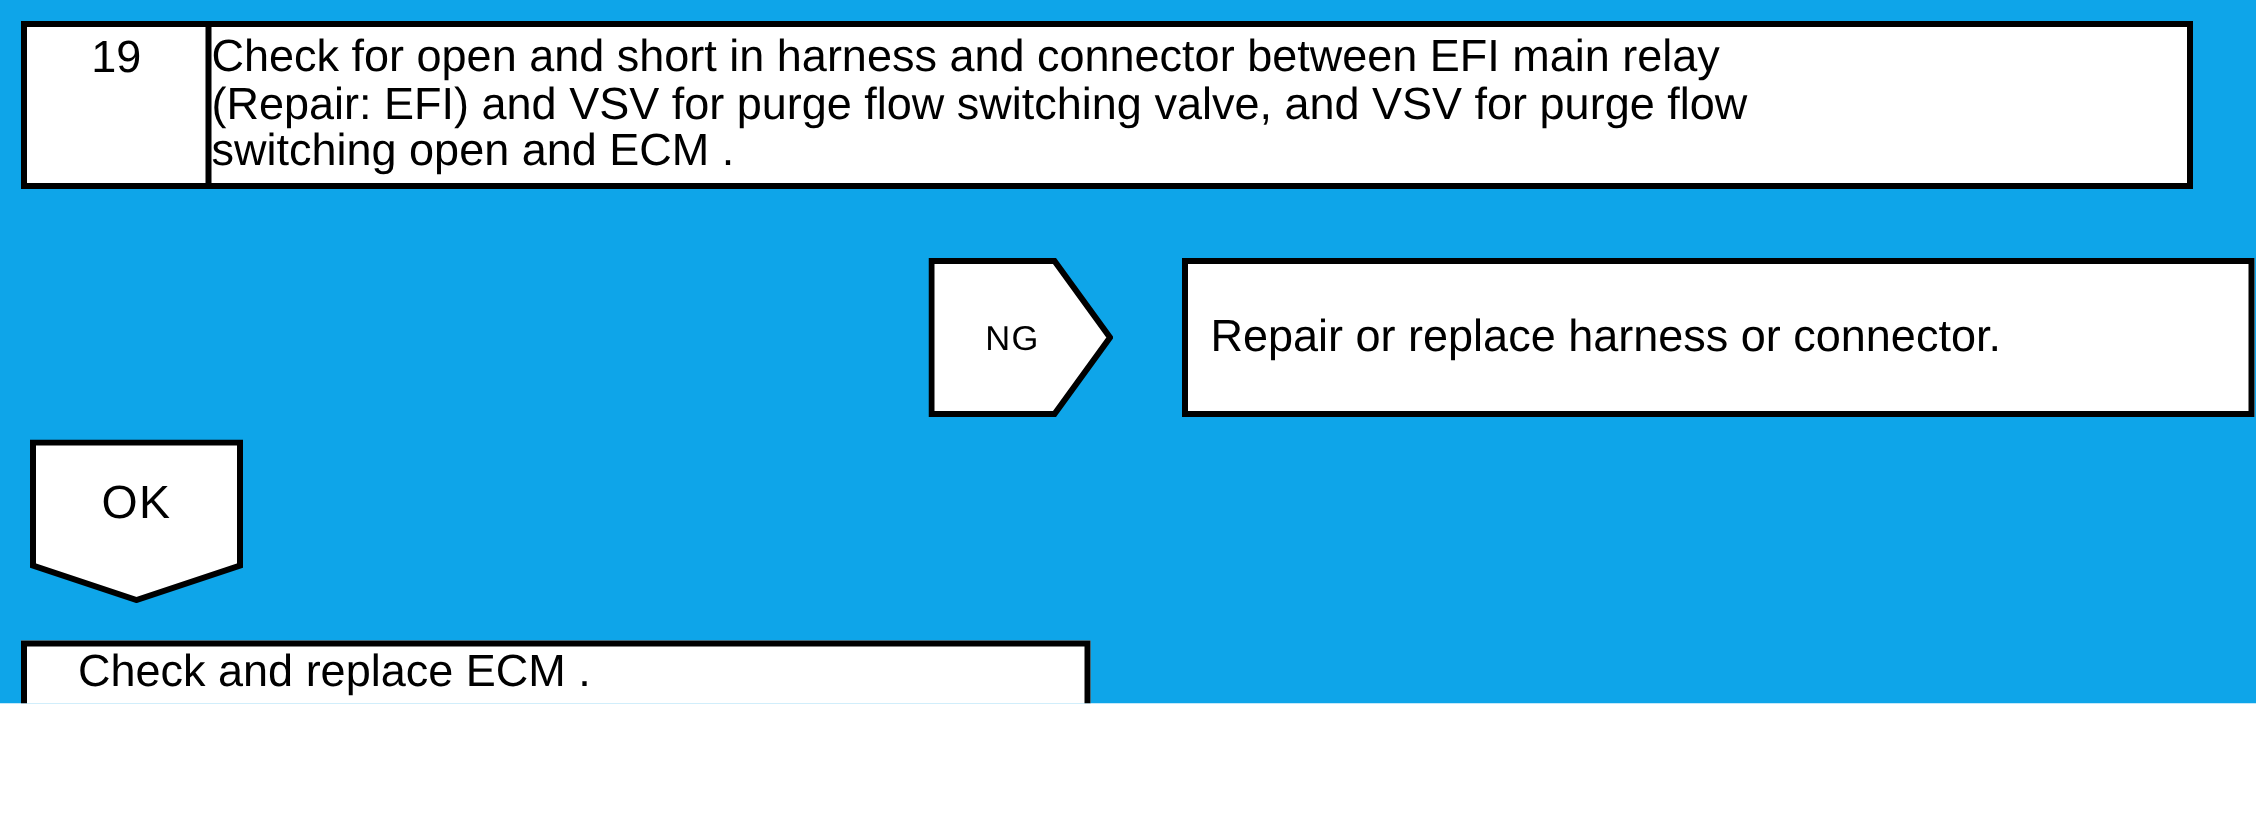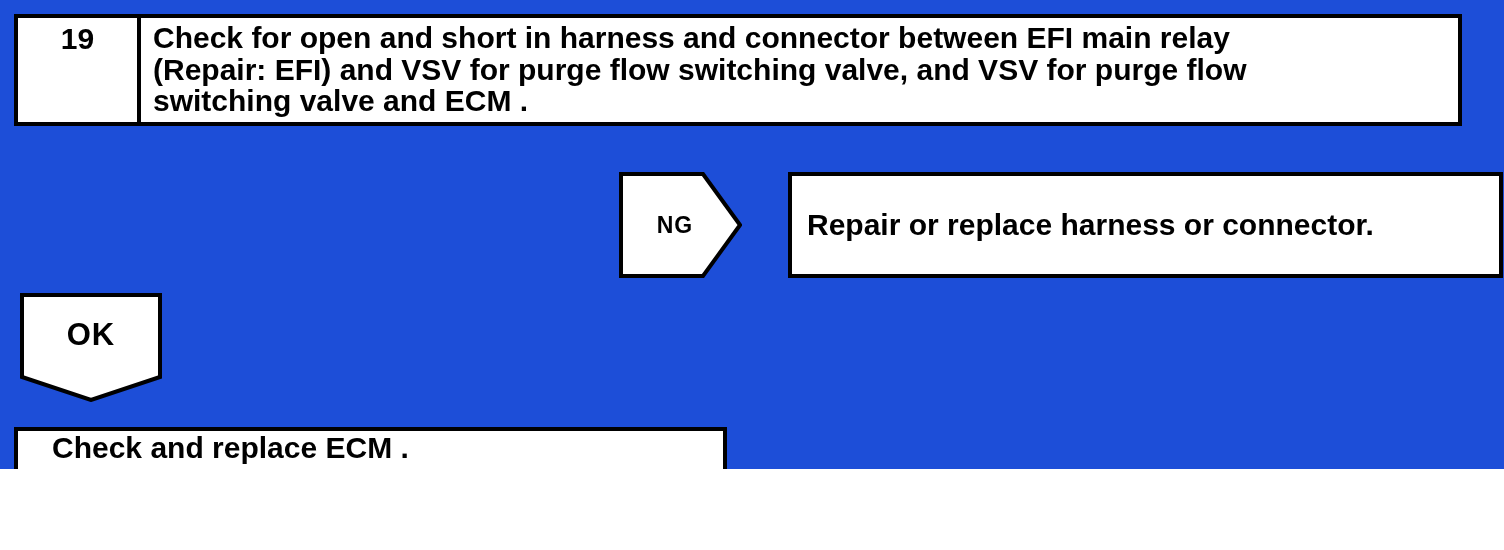--- a/index.html
+++ b/index.html
@@ -4,23 +4,23 @@
 <style>
   html, body {
     margin: 0;
     padding: 0;
     background: #ffffff;
   }
   .canvas {
     position: relative;
     width: 1504px;
     height: 469px;
-    background: #1d4ed8;
+    background: #0ea5e9;
     font-family: "Liberation Sans", sans-serif;
-    font-weight: 700;
+    font-weight: 400;
     color: #000000;
     overflow: hidden;
   }
   
   .step-box {
     position: absolute;
     left: 14px; top: 14px;
     width: 1448px; height: 112px;
     border: 4px solid #000;
     box-sizing: border-box;
@@ -32,21 +32,21 @@
     width: 123px;
     border-right: 4px solid #000;
     box-sizing: border-box;
     text-align: center;
     font-size: 30px;
     line-height: 31.5px;
     padding-top: 5px;
   }
   .step-text {
     flex: 1;
-    padding: 4px 0 0 12px;
+    padding: 4px 0 0 0;
     font-size: 30px;
     line-height: 31.5px;
   }
   .step-text .line { white-space: nowrap; }
 
   
   .ng-shape {
     position: absolute;
     left: 619px; top: 172px;
     width: 123px; height: 106px;
@@ -116,21 +116,21 @@
 </head>
 <body>
 
 <div class="canvas">
 
   <div class="step-box">
     <div class="step-num">19</div>
     <div class="step-text">
       <div class="line">Check for open and short in harness and connector between EFI main relay</div>
       <div class="line">(Repair: EFI) and VSV for purge flow switching valve, and VSV for purge flow</div>
-      <div class="line">switching valve and ECM .</div>
+      <div class="line">switching open and ECM .</div>
     </div>
   </div>
 
   <svg class="ng-shape" viewBox="0 0 123 106" xmlns="http://www.w3.org/2000/svg">
     <polygon class="shape-poly" points="2,2 84,2 121,53 84,104 2,104"></polygon>
   </svg>
   <div class="ng-label">NG</div>
 
   <div class="repair-box">
     <span>Repair or replace harness or connector.</span>

